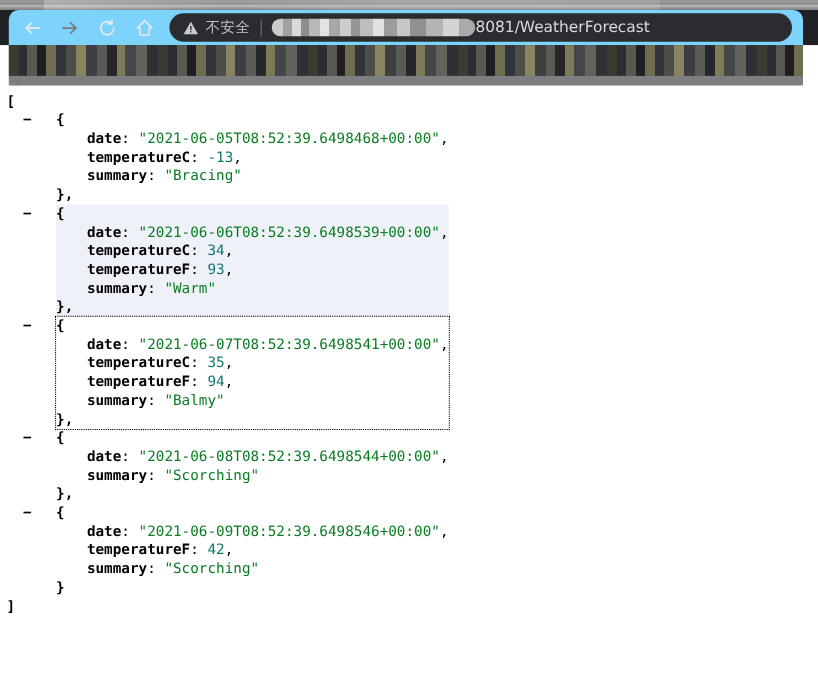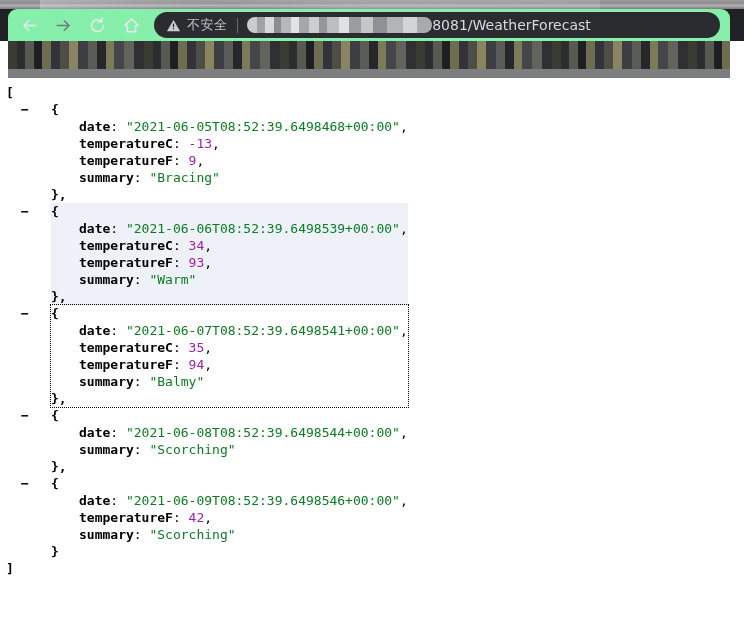--- a/index.html
+++ b/index.html
@@ -39,21 +39,21 @@
     position: absolute;
     left: 0; top: 9px;
     width: 744px; height: 32px;
     background: #202124;
     border-radius: 0 0 0 0;
   }
   .toolbar-inner {
     position: absolute;
     left: 8px; top: 0;
     right: 14px; height: 32px;
-    background: #86efac;
+    background: #7dd3fc;
     border-top-left-radius: 9px;
     border-top-right-radius: 9px;
   }
   .nav-btn {
     position: absolute;
     top: 5px;
     width: 22px; height: 22px;
     display: flex; align-items: center; justify-content: center;
     cursor: pointer;
   }
@@ -215,21 +215,21 @@
   }
   .obj-line { white-space: pre; }
   .kv { padding-left: 28px; white-space: pre; }
   .key {
     color: #000000;
     font-weight: 700;
     text-align: right;
   }
   .colon { color: #000000; }
   .str { color: #0b7c22; }
-  .num { color: #a21caf; }
+  .num { color: #0f766e; }
   .comma { color: #000000; }
   .tail { white-space: pre; }
 </style>
 </head>
 <body>
 
 <div class="browser-window">
 
   <div class="desktop-strip"></div>
   <div class="chrome-edge-left"></div>
@@ -291,21 +291,20 @@
   <div class="json-root">
 
     <div class="bracket">[</div>
 
     <div class="obj-row">
       <span class="toggle">−</span>
       <div class="obj-block">
         <div class="obj-line"><span class="bracket">{</span></div>
         <div class="kv"><span class="key">date</span><span class="colon">: </span><span class="str">"2021-06-05T08:52:39.6498468+00:00"</span><span class="comma">,</span></div>
         <div class="kv"><span class="key">temperatureC</span><span class="colon">: </span><span class="num">-13</span><span class="comma">,</span></div>
-        <div class="kv"><span class="key">temperatureF</span><span class="colon">: </span><span class="num">9</span><span class="comma">,</span></div>
         <div class="kv"><span class="key">summary</span><span class="colon">: </span><span class="str">"Bracing"</span></div>
         <div class="tail"><span class="bracket">},</span></div>
       </div>
     </div>
 
     <div class="obj-row">
       <span class="toggle">−</span>
       <div class="obj-block highlight">
         <div class="obj-line"><span class="bracket">{</span></div>
         <div class="kv"><span class="key">date</span><span class="colon">: </span><span class="str">"2021-06-06T08:52:39.6498539+00:00"</span><span class="comma">,</span></div>

